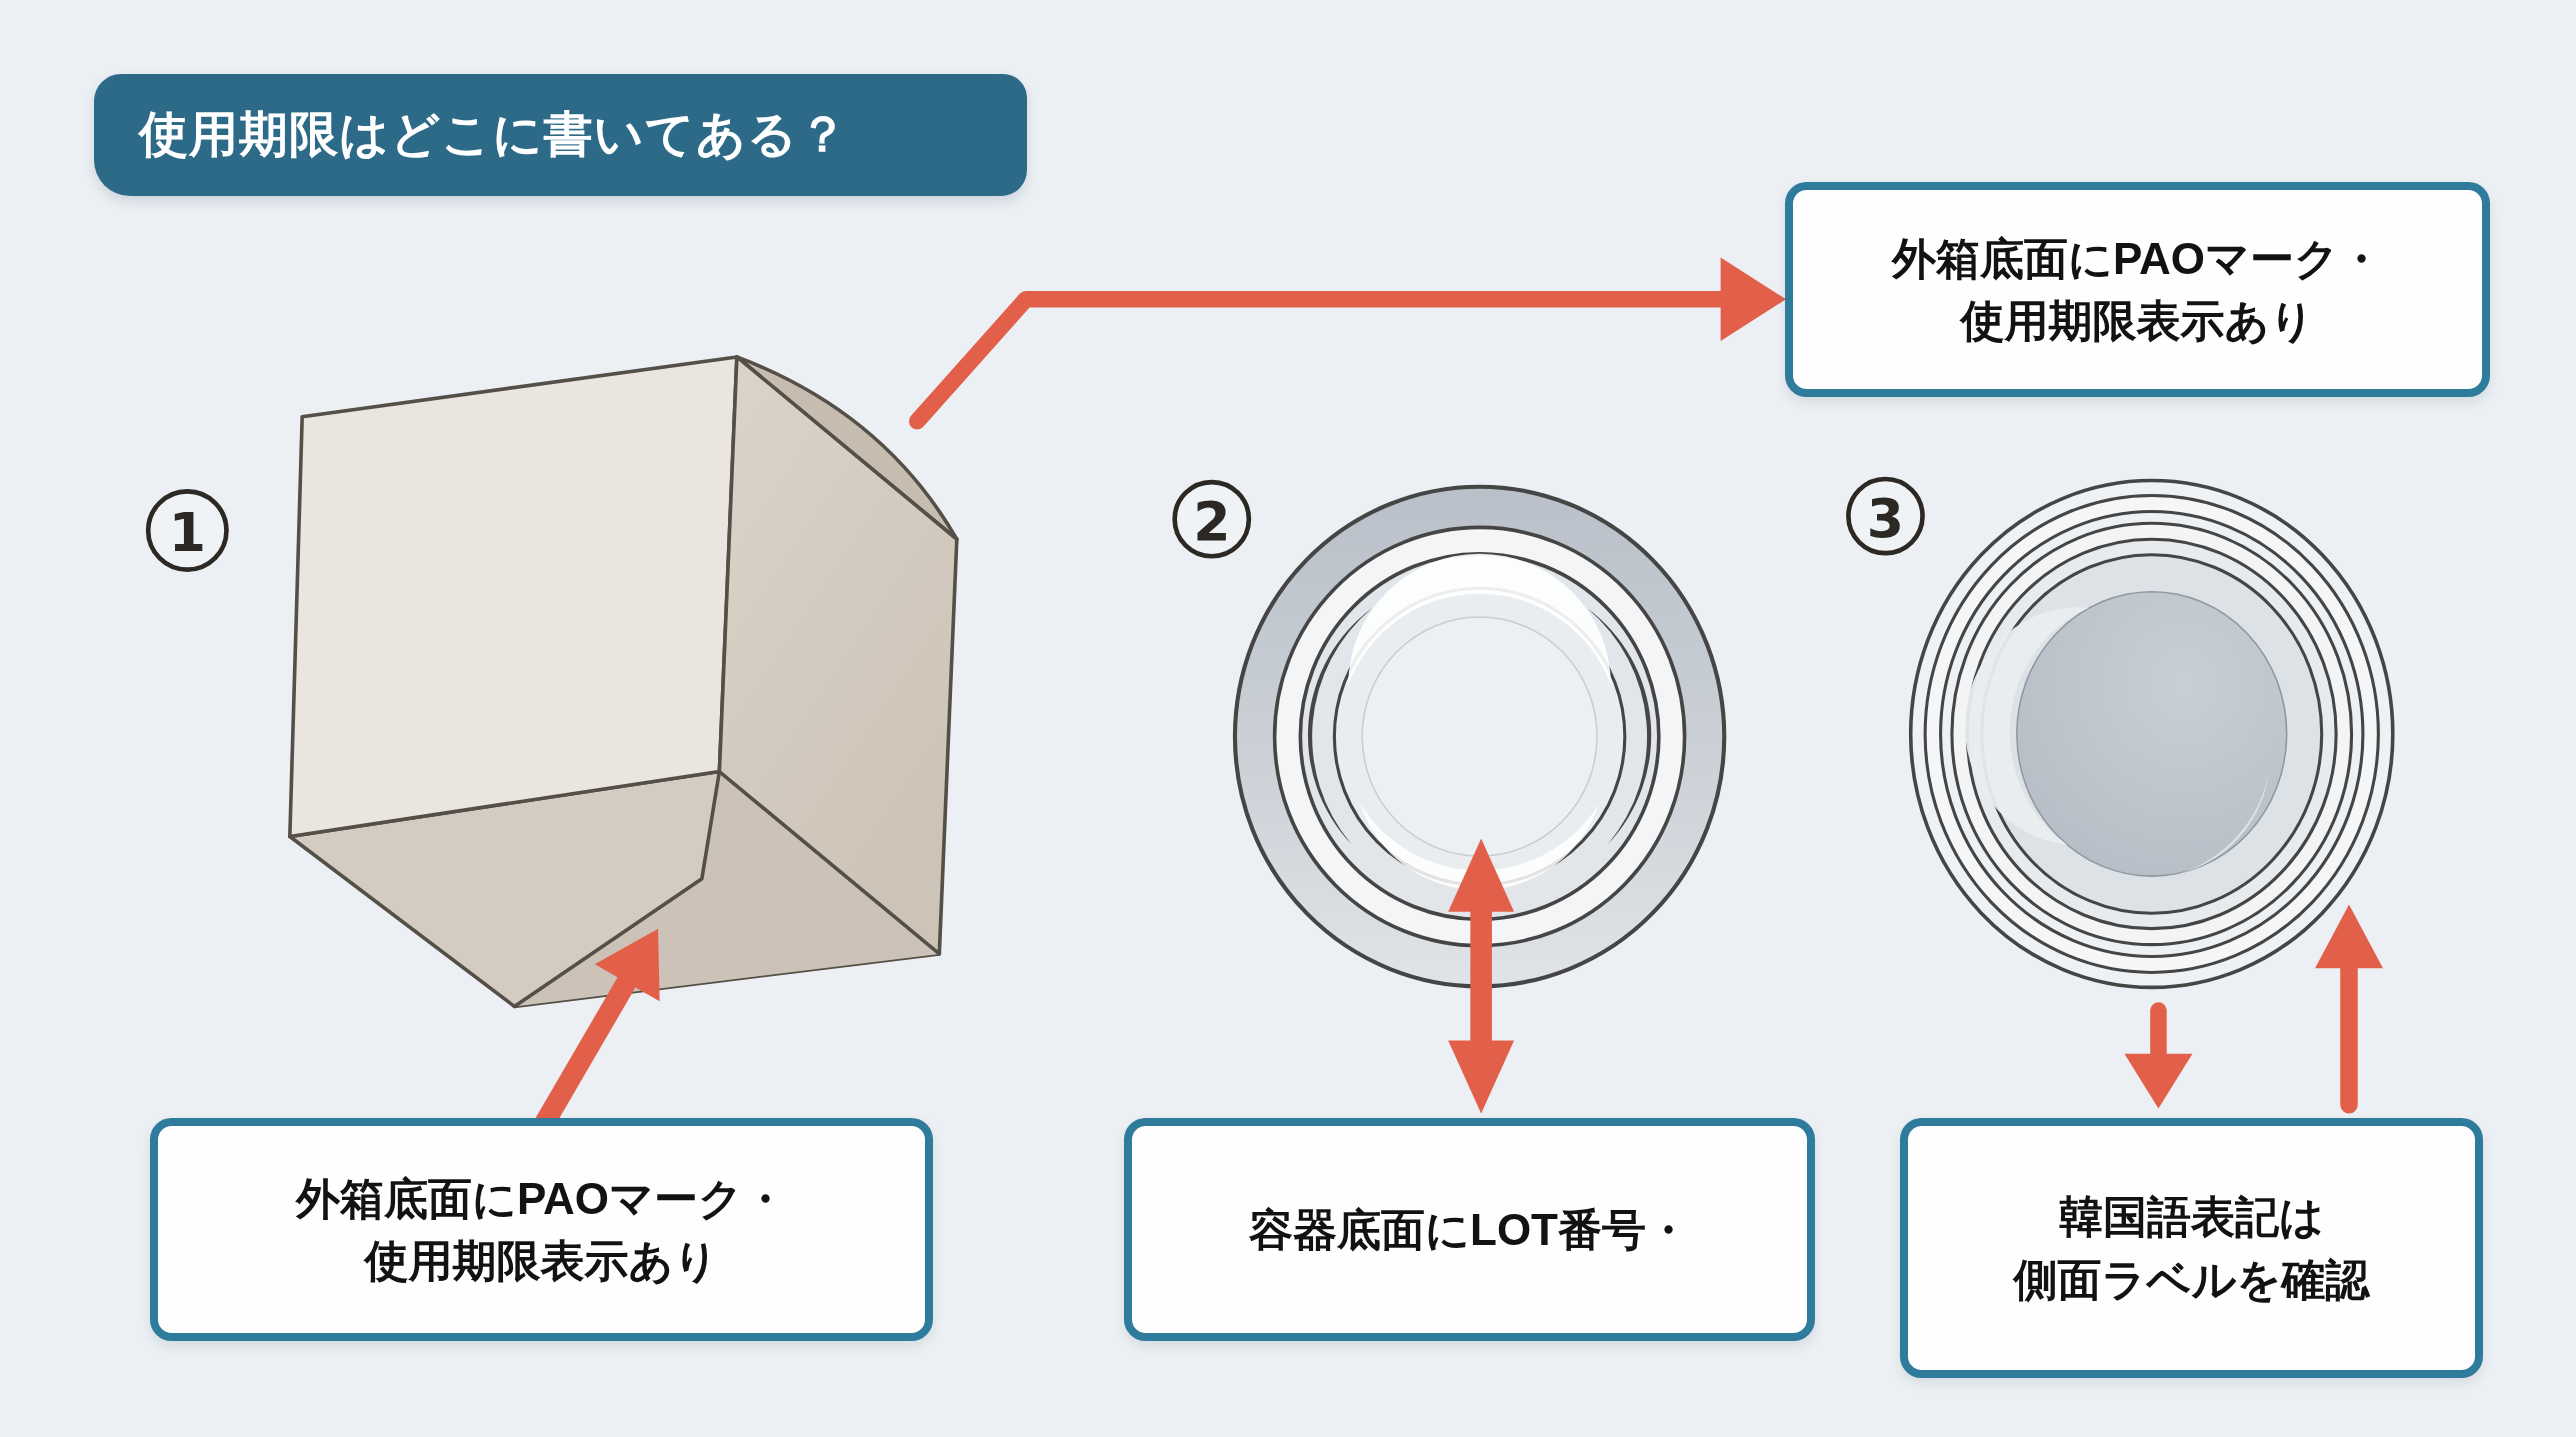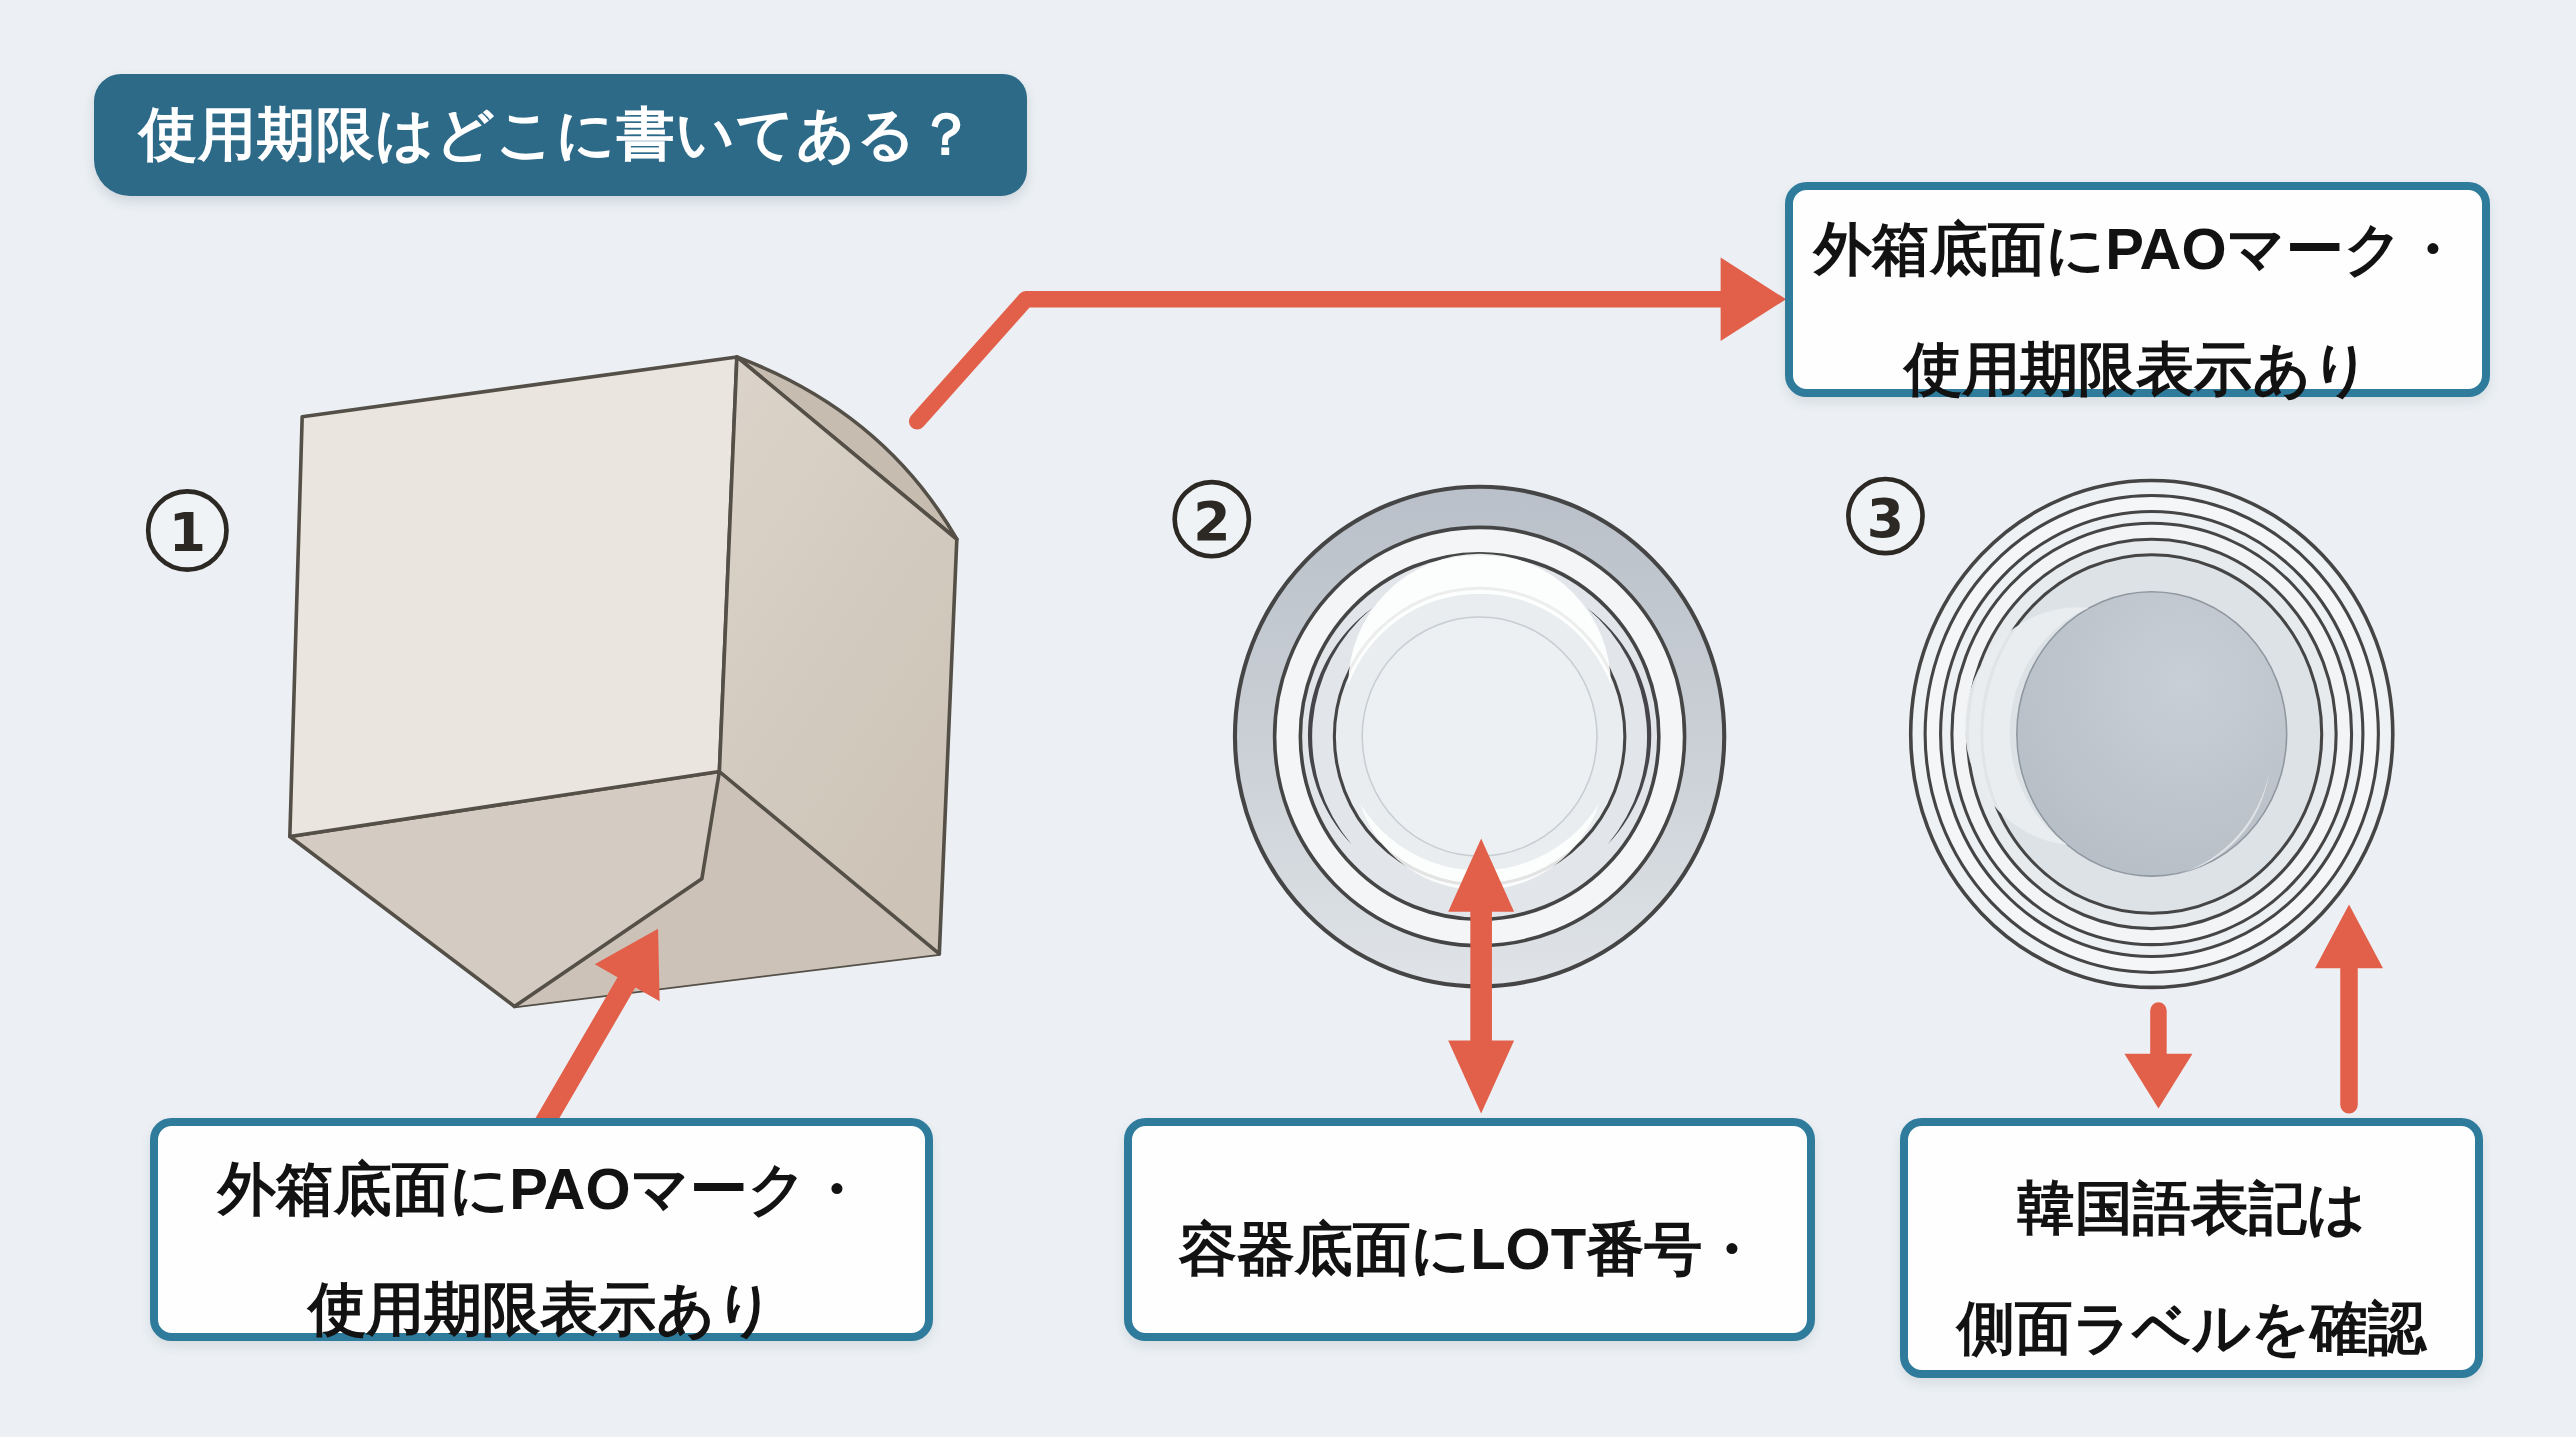--- a/index.html
+++ b/index.html
@@ -25,38 +25,37 @@
   .title-banner{
     position:absolute;left:94px;top:74px;width:933px;height:122px;
     background:var(--banner);
     border-radius:27px 24px 26px 36px;
     display:flex;align-items:center;
     padding-left:45px;
     box-shadow:0 5.2px 11.3px rgba(30,60,80,.14);
   }
   .title-banner .title-text{
     color:var(--banner-text);
-    font-size:58px;font-weight:700;letter-spacing:1px;
+    font-size:49px;font-weight:700;letter-spacing:1px;
     white-space:nowrap;
   }
 
   .callout{
     position:absolute;
     background:#fefefe;
     border:8.2px solid var(--box-border);
     border-radius:21.6px;
     display:flex;flex-direction:column;align-items:center;justify-content:center;
     gap:7.2px;
     box-shadow:0 5.2px 10.3px rgba(30,60,80,.10);
   }
   .callout .line{
     color:var(--text);
-    font-size:58px;font-weight:700;line-height:1.25;
+    font-size:44px;font-weight:700;line-height:1.25;
     white-space:nowrap;
-    margin-top:40px;
   }
   #callout-top-right{left:1785px;top:182px;width:705px;height:215px;}
   #label-box-1{left:150px;top:1118px;width:783px;height:223px;}
   #label-box-2{left:1124px;top:1118px;width:691px;height:223px;}
   #label-box-3{left:1900px;top:1118px;width:583px;height:260px;}
 
   
   .outline-stroke{stroke:var(--outline);stroke-width:7;stroke-linejoin:round;stroke-linecap:round;}
   .ring{stroke:#454545;stroke-linejoin:round;}
   .arrow-fill{fill:var(--arrow);}

